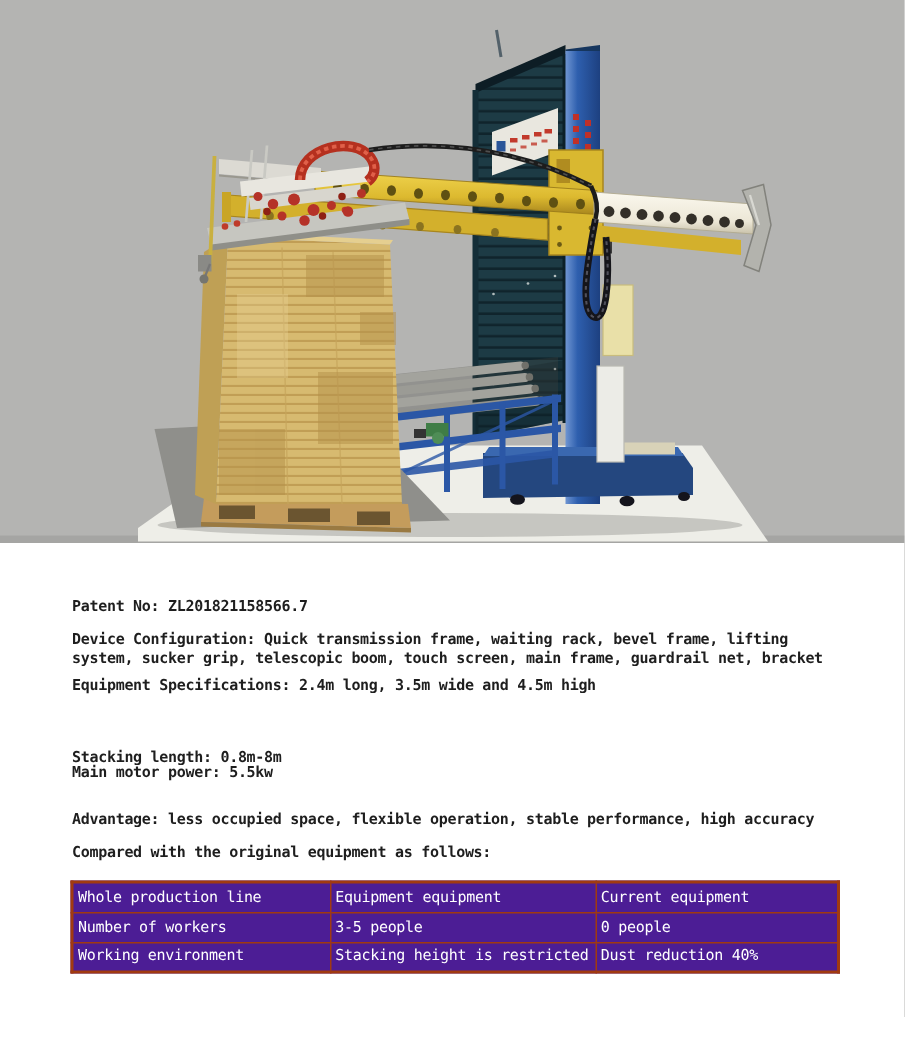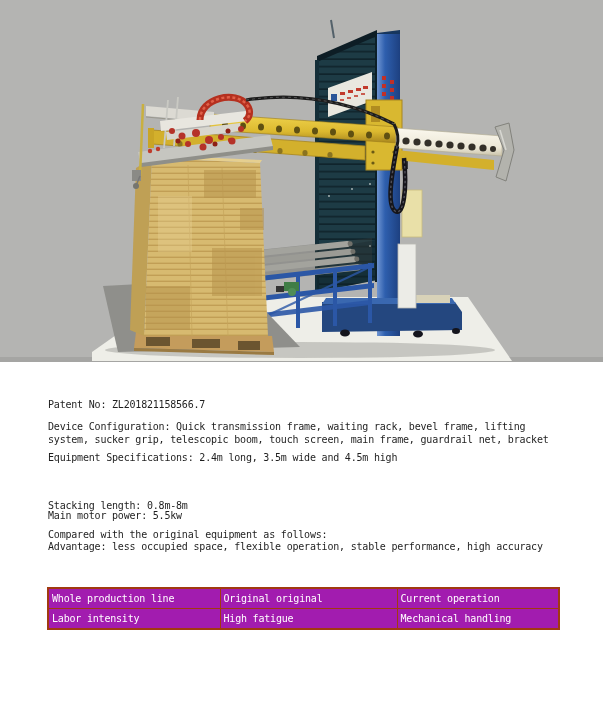--- a/index.html
+++ b/index.html
@@ -6,25 +6,25 @@
   body{
     width:603px;height:702px;position:relative;background:#ffffff;
     font-family:"DejaVu Sans Mono","Liberation Mono",monospace;
     overflow:hidden;
   }
   .photo{
     position:absolute;left:0;top:0;width:603px;height:362px;
   }
   .spec-line{
     position:absolute;left:48px;font-size:10px;line-height:12px;
-    color:#1e1e1e;letter-spacing:-0.2px;white-space:pre;
+    color:#1e1e1e;letter-spacing:-0.2px;white-space:pre;font-weight:bold;
   }
   table.compare{
     position:absolute;left:47px;top:587px;width:511px;
-    border-collapse:collapse;background:#a21caf;
+    border-collapse:collapse;background:#4c1d95;
     border:2.5px solid #a13a10;table-layout:fixed;
   }
   table.compare td{
     border:1.5px solid #a13a10;
     font-size:10px;color:#ffffff;letter-spacing:-0.2px;
     height:18.8px;padding:0 0 0 3px;white-space:nowrap;overflow:hidden;
     font-family:"DejaVu Sans Mono","Liberation Mono",monospace;
   }
 </style>
 </head>
@@ -286,33 +286,38 @@
 </svg>
 </div>
 
 <div class="spec-line" style="top:399px">Patent No: ZL201821158566.7</div>
 <div class="spec-line" style="top:421px">Device Configuration: Quick transmission frame, waiting rack, bevel frame, lifting</div>
 <div class="spec-line" style="top:434px">system, sucker grip, telescopic boom, touch screen, main frame, guardrail net, bracket</div>
 <div class="spec-line" style="top:452px">Equipment Specifications: 2.4m long, 3.5m wide and 4.5m high</div>
 <div class="spec-line" style="top:510px">Main motor power: 5.5kw</div>
 <div class="spec-line" style="top:500px">Stacking length: 0.8m-8m</div>
 <div class="spec-line" style="top:541px">Advantage: less occupied space, flexible operation, stable performance, high accuracy</div>
-<div class="spec-line" style="top:529px">Compared with the original equipment as follows:</div>
+<div class="spec-line" style="top:563px">Compared with the original equipment as follows:</div>
 
 <table class="compare">
   <colgroup>
       <col style="width:172px">
       <col style="width:177px">
       <col style="width:162px">
     </colgroup>
   <tbody>
     <tr>
       <td>Whole production line</td>
-      <td>Original original</td>
-      <td>Current operation</td>
+      <td>Equipment equipment</td>
+      <td>Current equipment</td>
     </tr>
     <tr>
-      <td>Labor intensity</td>
-      <td>High fatigue</td>
-      <td>Mechanical handling</td>
+      <td>Number of workers</td>
+      <td>3-5 people</td>
+      <td>0 people</td>
+    </tr>
+    <tr>
+      <td>Working environment</td>
+      <td>Stacking height is restricted</td>
+      <td>Dust reduction 40%</td>
     </tr>
   </tbody>
 </table>
 
 </body></html>

